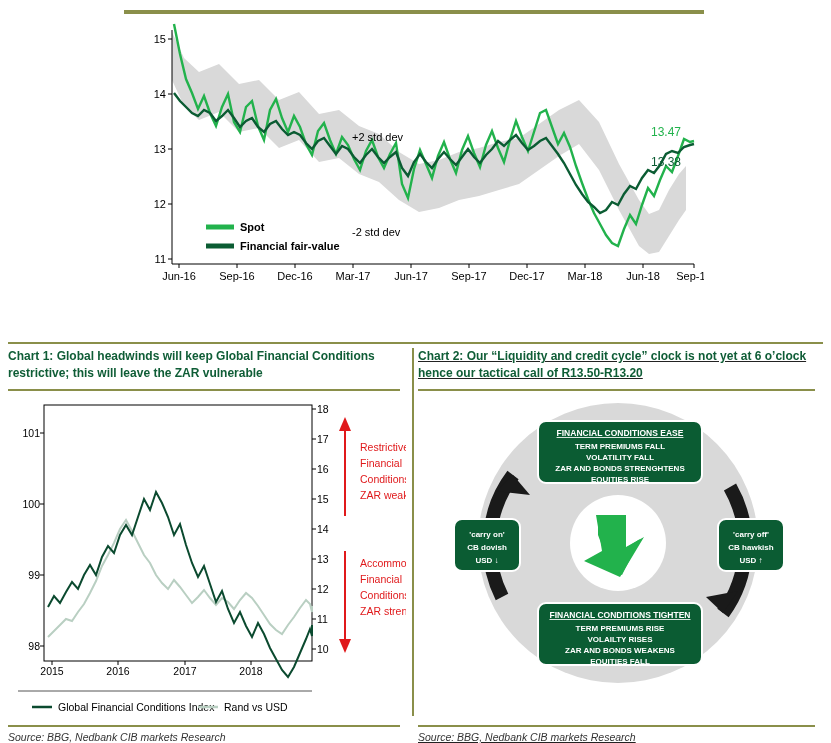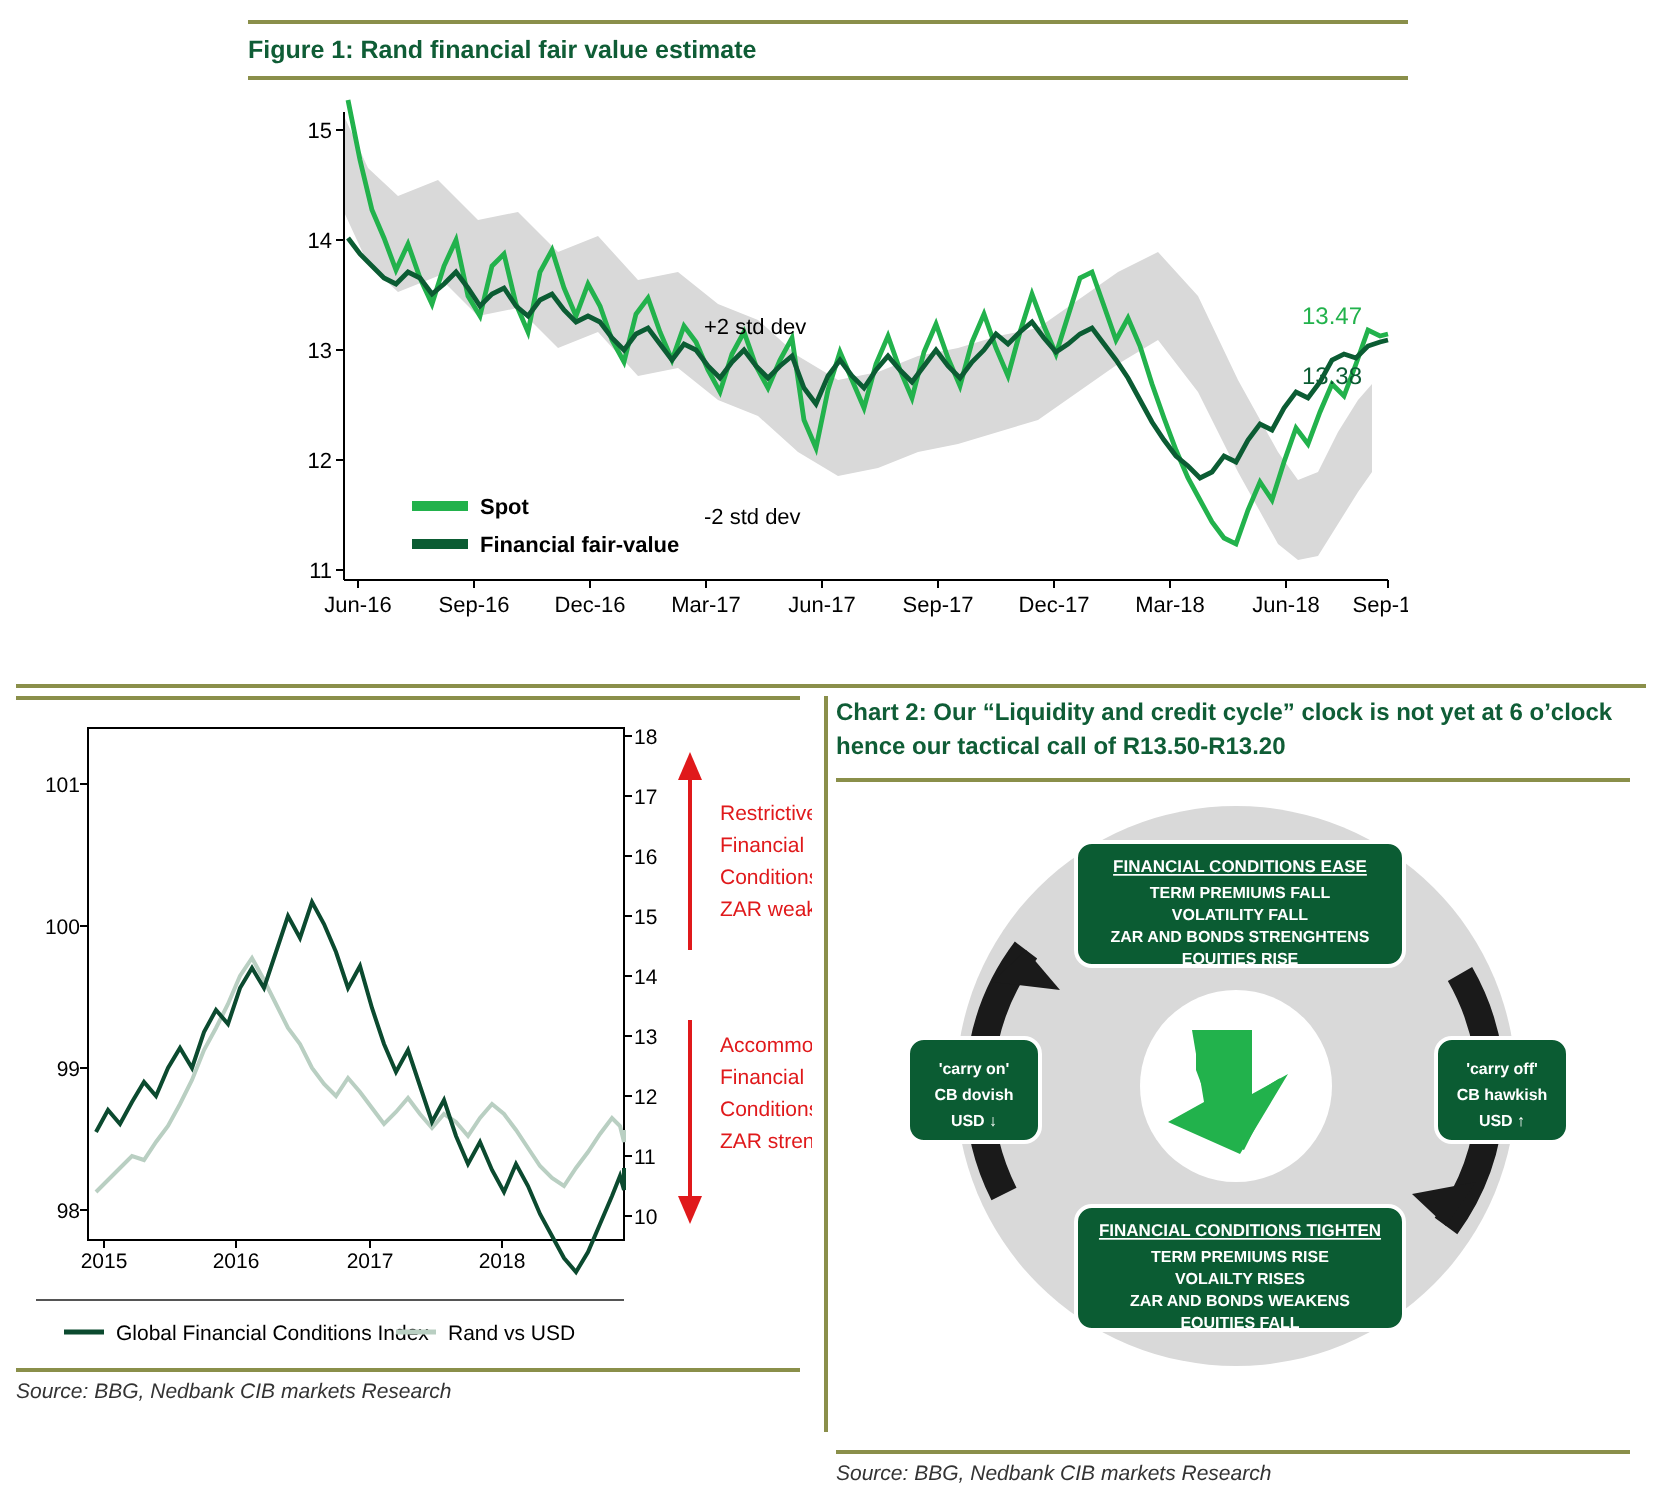--- a/index.html
+++ b/index.html
@@ -26,42 +26,41 @@
   .rule-olive-top { border-top: 2px solid #8a8f4a; width: 100%; }
 
   .source {
     font-style: italic;
     font-size: 10.5px;
     color: #333;
   }
 
   
   #leftpanel { left: 8px; top: 348px; width: 400px; }
-  #rightpanel { left: 418px; top: 348px; width: 405px; }
+  #rightpanel { left: 418px; top: 348px; width: 405px; text-decoration: underline; }
   .panel-title {
     color: #0f5d36;
     font-weight: bold;
     font-size: 12px;
     line-height: 1.45;
     padding-bottom: 6px;
   }
 
   .divider-full {
     position:absolute; left:8px; width: 815px;
     border-top: 2px solid #8a8f4a;
   }
 
   svg { display:block; }
 </style>
 </head>
 <body>
 
 <div class="panel" id="fig1">
   <div class="rule-olive-top"></div>
-  <div class="fig-title" style="padding-top:6px;">Figure 1: Rand financial fair value estimate</div>
   <div class="rule-olive"></div>
 
   <svg width="580" height="270" viewBox="0 0 580 270">
 
     <path d="M48,18 L60,44 L75,58 L95,50 L115,70 L135,66 L155,86 L175,78 L195,100 L215,96 L235,112 L255,120 L275,138 L295,150 L315,146 L335,138 L355,134 L375,128 L395,124 L415,110 L435,96 L455,86 L475,108 L495,150 L515,186 L525,200 L535,196 L545,176 L555,160 L562,152
              L562,196 L555,206 L545,222 L535,238 L525,240 L515,232 L495,196 L475,156 L455,130 L435,142 L415,156 L395,170 L375,176 L355,182 L335,186 L315,194 L295,198 L275,186 L255,168 L235,160 L215,144 L195,148 L175,126 L155,134 L135,114 L115,118 L95,98 L75,106 L60,92 L48,66 Z" fill="#d9d9d9" stroke="none"></path>
 
     <line x1="48" y1="250" x2="570" y2="250" stroke="#000" stroke-width="1"></line>
     <line x1="48" y1="16" x2="48" y2="250" stroke="#000" stroke-width="1"></line>
 
@@ -120,20 +119,21 @@
     <line x1="82" y1="232" x2="110" y2="232" stroke="#0b5c33" stroke-width="5"></line>
     <text x="116" y="236" font-size="11" font-weight="bold" fill="#000" font-family="Liberation Sans, sans-serif">Financial fair-value</text>
   </svg>
 
 </div>
 
 <div class="divider-full" style="top:342px;"></div>
 <div style="position:absolute; left:412px; top:348px; width:0; height:368px; border-left:2px solid #8a8f4a;"></div>
 
 <div class="panel" id="leftpanel">
+  <div class="panel-title" style="width:392px;">Chart 1: Global headwinds will keep Global Financial Conditions restrictive; this will leave the ZAR vulnerable</div>
   <div class="rule-olive" style="width:392px;"></div>
 
   <svg width="398" height="330" viewBox="0 0 398 330">
 
     <rect x="36" y="14" width="268" height="256" fill="#ffffff" stroke="#000" stroke-width="1"></rect>
 
     <g font-size="10.5" fill="#000" text-anchor="end" font-family="Liberation Sans, sans-serif">
       <text x="32" y="46">101</text>
       <text x="32" y="117">100</text>
       <text x="32" y="188">99</text>

